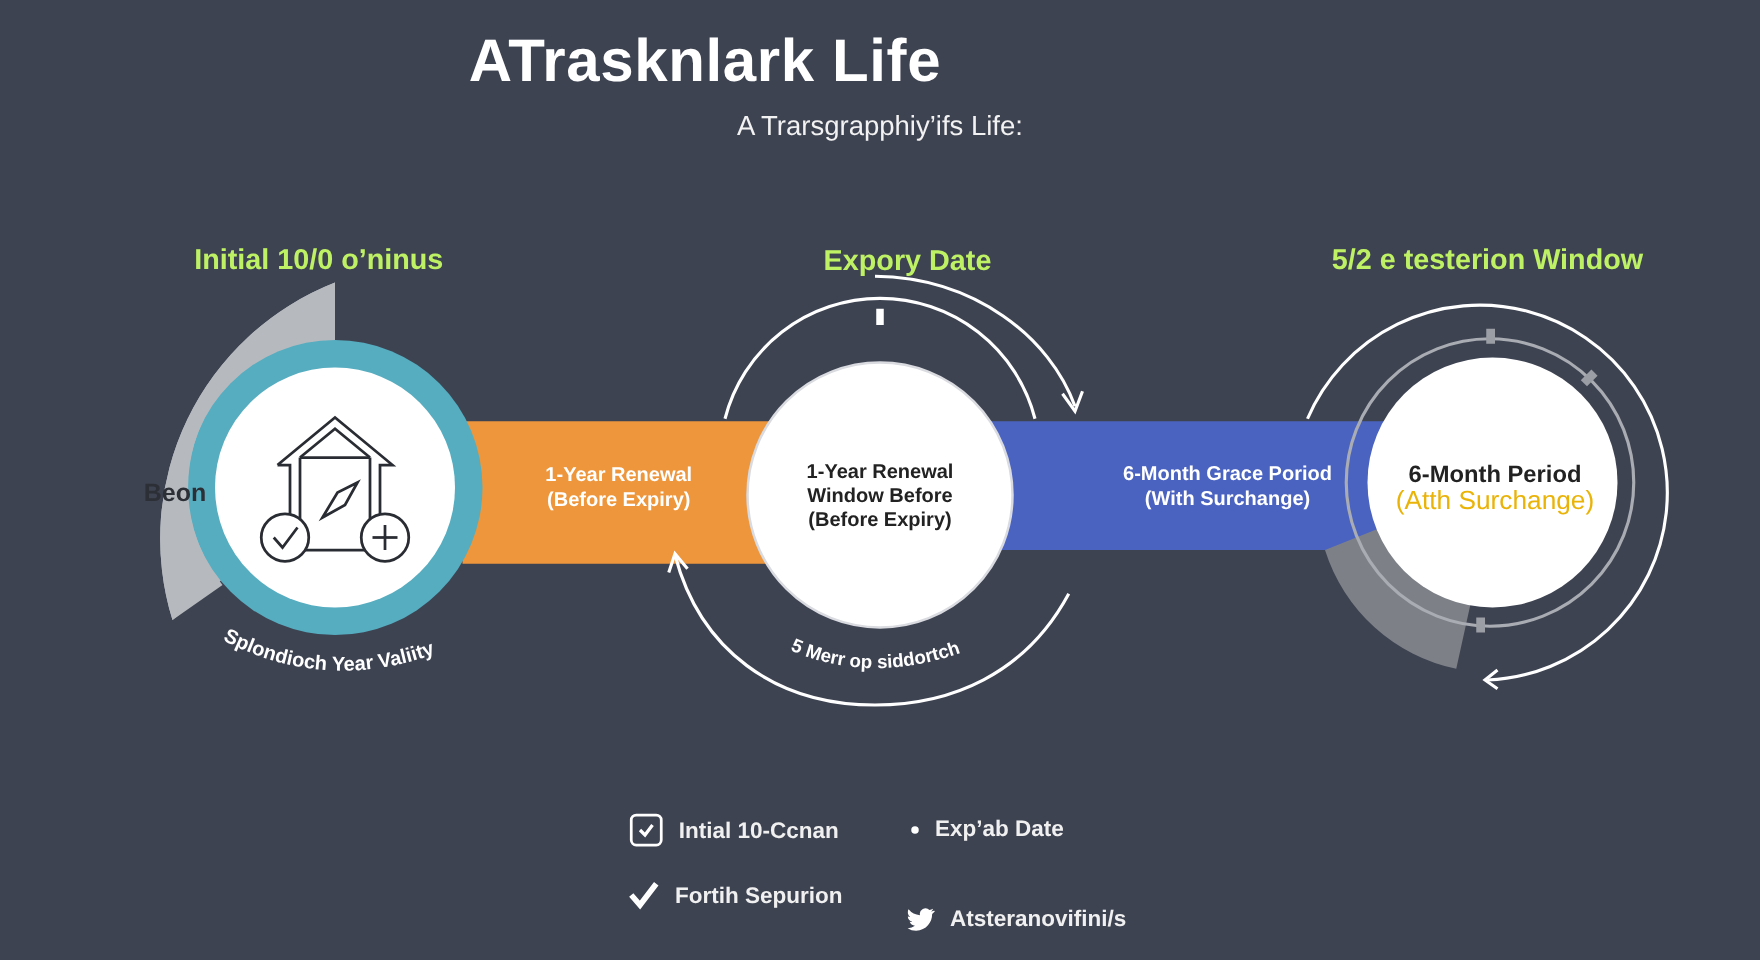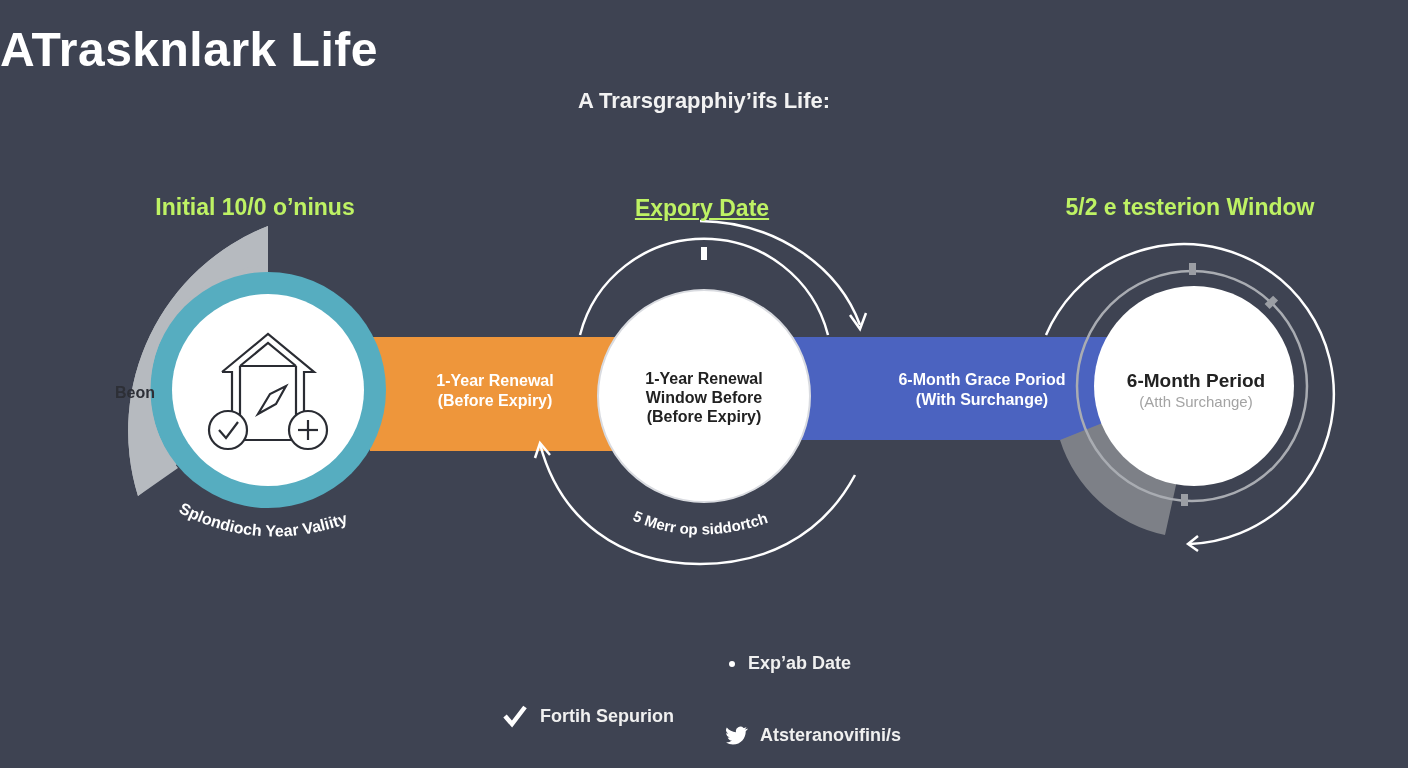--- a/index.html
+++ b/index.html
@@ -5,43 +5,43 @@
     html, body { margin: 0; padding: 0; }
     body {
       width: 1408px; height: 768px; overflow: hidden;
       background: #3e4352;
       font-family: "Liberation Sans", "DejaVu Sans", sans-serif;
       color: #ffffff;
       position: relative;
     }
     .title {
       position: absolute; left: 0; top: 22px; width: 1128px;
-      font-size: 48px; font-weight: bold; letter-spacing: 0.5px;
+      text-align: center; font-size: 48px; font-weight: bold; letter-spacing: 0.5px;
       color: #ffffff;
     }
     .subtitle {
       position: absolute; left: 0; top: 88px; width: 1408px;
-      text-align: center; font-size: 22px; font-weight: bold; color: #f2f2f2;
+      text-align: center; font-size: 22px; font-weight: normal; color: #f2f2f2;
     }
     .stage-label {
       position: absolute; font-size: 23px; font-weight: bold; color: #bef264;
       white-space: nowrap; transform: translateX(-50%);
     }
     svg.diagram { position: absolute; left: 0; top: 0; }
     .band-text {
       position: absolute; text-align: center; font-size: 16px; font-weight: bold;
       color: #ffffff; line-height: 20px; transform: translate(-50%, -50%);
       white-space: nowrap;
     }
     .circle-text {
       position: absolute; text-align: center; color: #222; font-weight: bold;
       transform: translate(-50%, -50%); white-space: nowrap;
     }
     .side-label {
-      position: absolute; font-size: 16px; font-weight: bold; color: #2d2f36;
+      position: absolute; font-size: 20px; font-weight: bold; color: #2d2f36;
     }
     .legend {
       position: absolute; left: 500px; top: 648px; width: 440px; height: 100px;
     }
     .legend-item {
       position: absolute; display: flex; align-items: center; gap: 12px;
       font-size: 18px; font-weight: bold; color: #f0f0f0; white-space: nowrap;
     }
     .legend-icon { display: inline-flex; align-items: center; justify-content: center; }
   </style>
@@ -99,45 +99,54 @@
   </defs>
   <text font-size="16" font-weight="bold" fill="#ffffff">
     <textPath href="#validity-path" startOffset="0" id="validity-text">Splondioch Year Valiity</textPath>
   </text>
   <text font-size="15" font-weight="bold" fill="#ffffff">
     <textPath href="#support-path" startOffset="0" id="support-text">5 Merr op siddortch</textPath>
   </text>
 </svg>
 
 <div class="stage-label" style="left:255px; top:194px;">Initial 10/0 o’ninus</div>
-<div class="stage-label" style="left:702px; top:195px;text-decoration:underline;">Expory Date</div>
+<div class="stage-label" style="left:726px; top:195px;">Expory Date</div>
 <div class="stage-label" style="left:1190px; top:194px;">5/2 e testerion Window</div>
 
 <div class="side-label" style="left:115px; top:384px;">Beon</div>
 
 <div class="band-text" style="left:495px; top:391px;">
   <div>1-Year Renewal</div>
   <div>(Before Expiry)</div>
 </div>
 <div class="band-text" style="left:946px; top:390px;margin-left:36px;">
   <div>6-Month Grace Poriod</div>
   <div>(With Surchange)</div>
 </div>
 
 <div class="circle-text" style="left:704px; top:397px; font-size:16px; line-height:19px;">
   <div>1-Year Renewal</div>
   <div>Window Before</div>
   <div>(Before Expiry)</div>
 </div>
 <div class="circle-text" style="left:1196px; top:390px;">
   <div style="font-size:19px; line-height:23px;">6-Month Period</div>
-  <div style="font-size:15px; line-height:20px; font-weight:normal; color:#a3a3a3;">(Atth Surchange)</div>
+  <div style="font-size:21px; line-height:20px; font-weight:normal; color:#eab308;">(Atth Surchange)</div>
 </div>
 
 <div class="legend">
+  <div class="legend-item" style="left:3px; top:2px;">
+    <span class="legend-icon">
+      <svg width="28" height="28" viewBox="0 0 28 28">
+          <rect x="2" y="2" width="24" height="24" rx="4" fill="none" stroke="#ffffff" stroke-width="2.2"></rect>
+          <polyline points="9,14 13,18 19,10" fill="none" stroke="#ffffff" stroke-width="2.6"></polyline>
+        </svg>
+    </span>
+    <span>Intial 10-Ccnan</span>
+  </div>
   <div class="legend-item" style="left:228px; top:5px;">
     <span class="legend-icon">
       <svg width="8" height="8" viewBox="0 0 8 8">
           <circle cx="4" cy="4" r="3" fill="#ffffff"></circle>
         </svg>
     </span>
     <span>Exp’ab Date</span>
   </div>
   <div class="legend-item" style="left:2px; top:56px;justify-content:space-between;">
     <span class="legend-icon">

